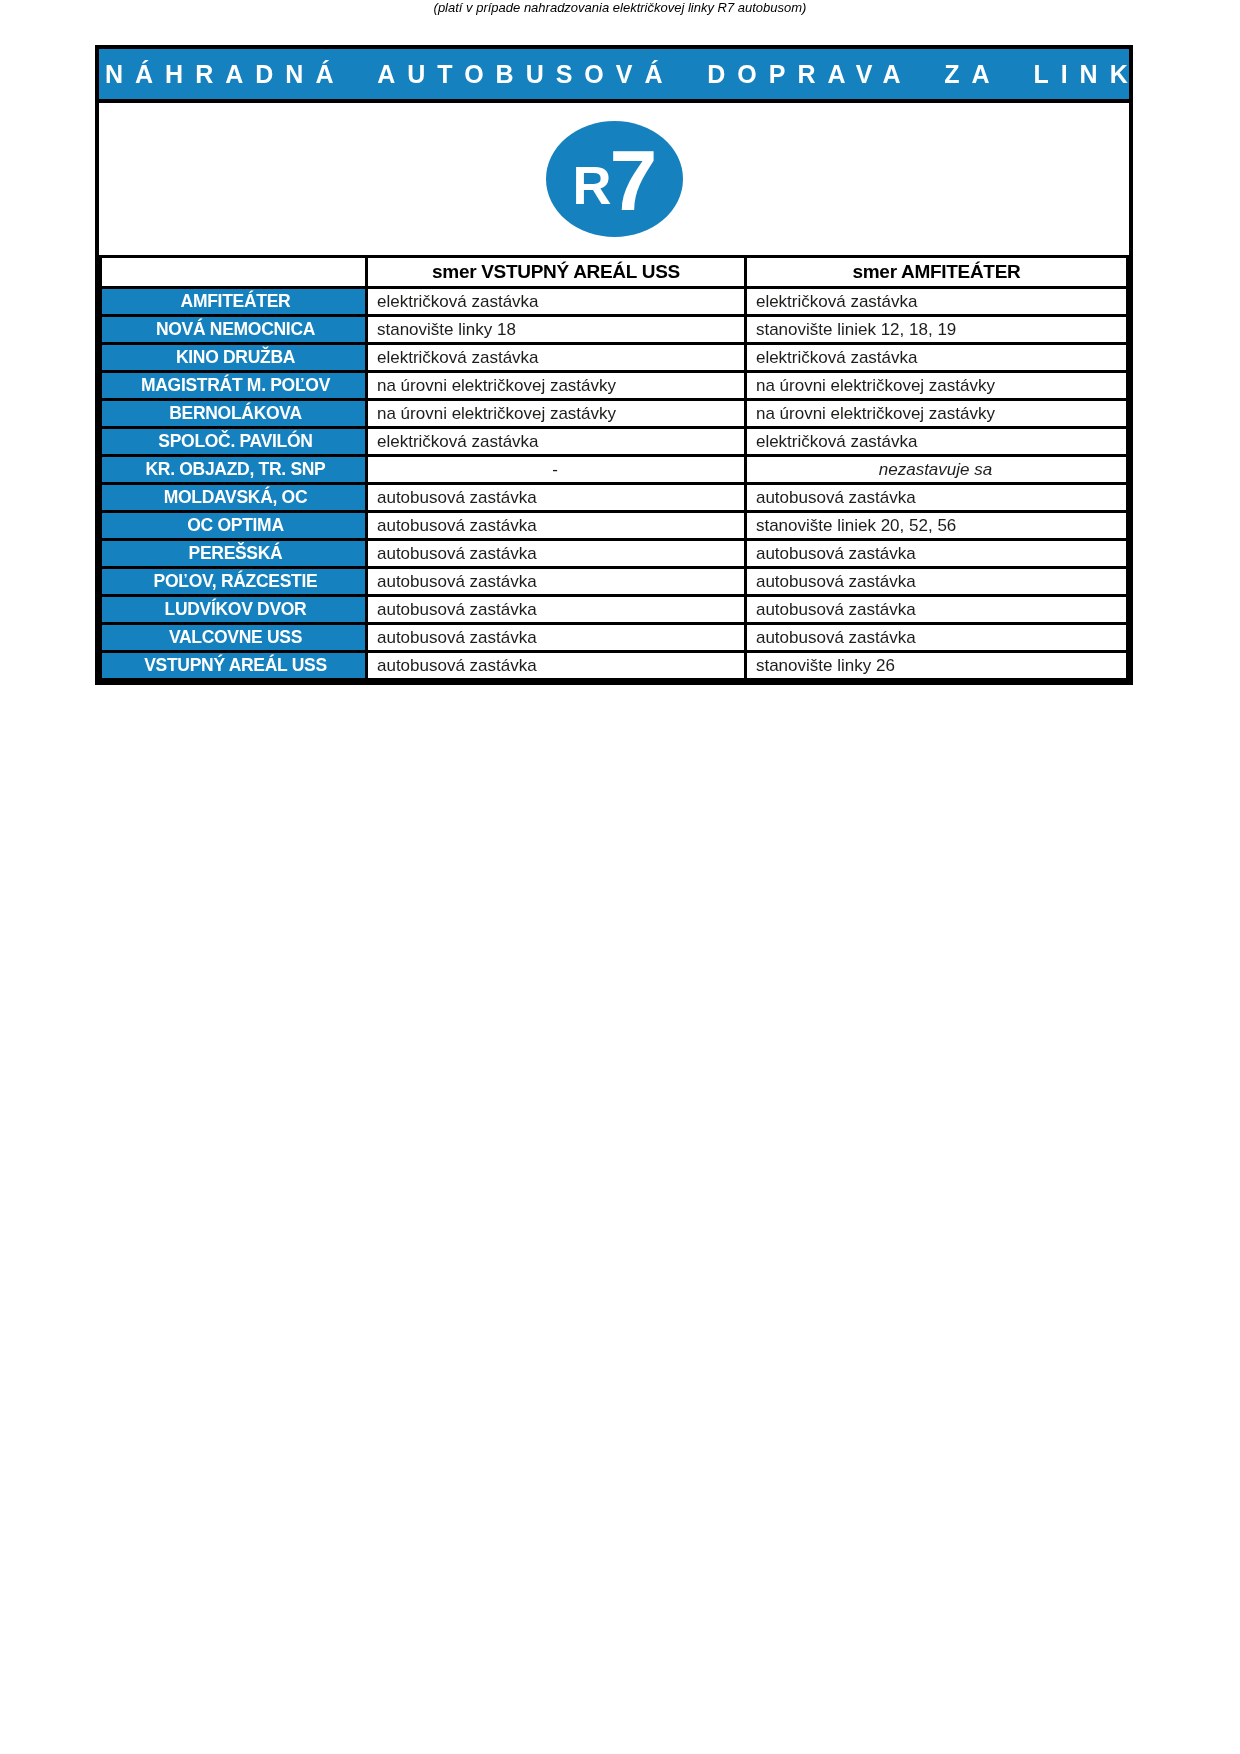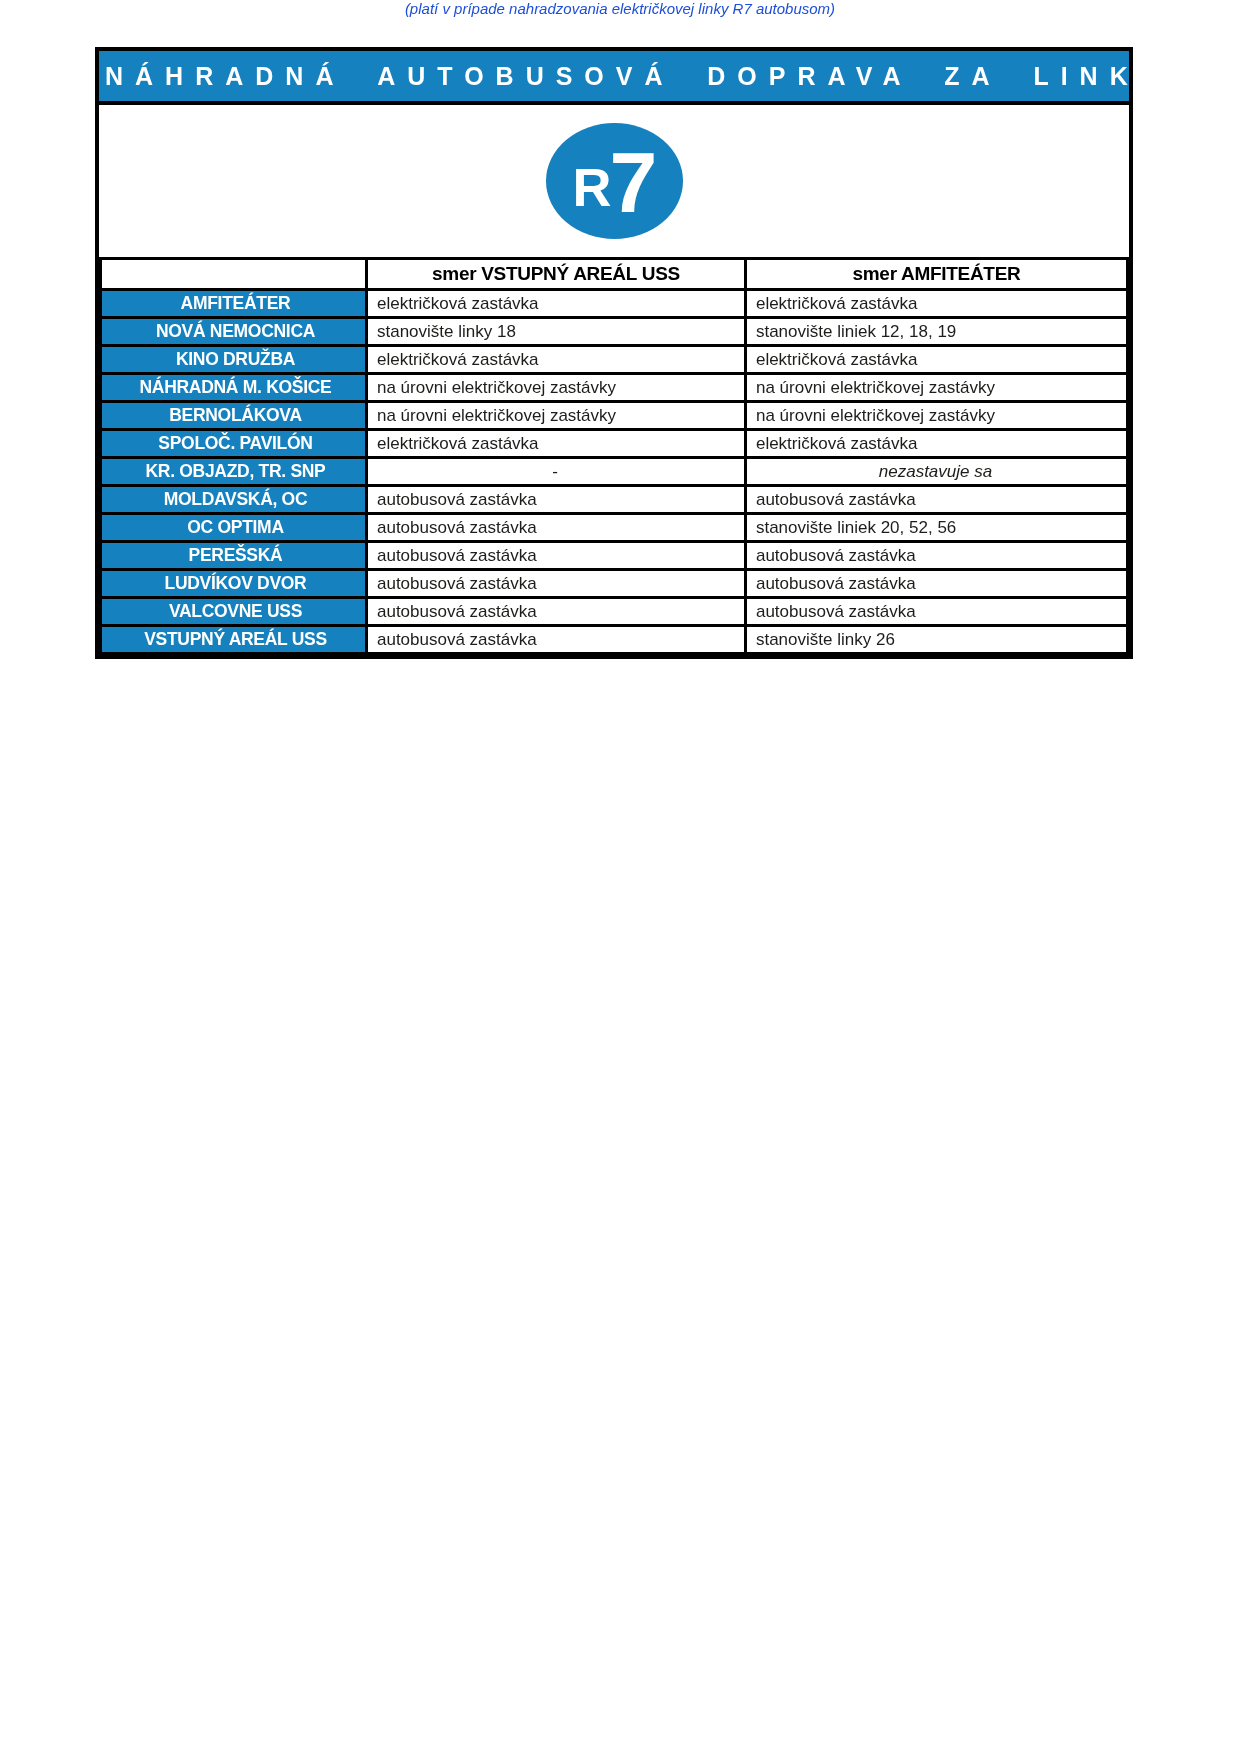--- a/index.html
+++ b/index.html
@@ -10,21 +10,21 @@
     font-family:"Liberation Sans", sans-serif; color:var(--ink);
   }
   .page { position:relative; width:1240px; height:1754px; overflow:hidden; }
 
   .doc-title {
     margin:52px 0 10px 0; text-align:center;
     font-size:31px; font-weight:bold; letter-spacing:-1px; color:#0d0d0d;
   }
   .doc-subtitle {
     margin:0 0 30px 0; text-align:center;
-    font-style:italic; font-size:15px; color:#1d4ed8;
+    font-style:italic; font-size:13px; color:#000000;
   }
 
   .board {
     margin-left:95px; width:1038px;
     border:4px solid #000; background:#fff;
   }
   .banner {
     background:var(--blue); border-bottom:4px solid #000;
     color:#fff; text-align:right;
     font-size:25px; font-weight:bold;
@@ -111,21 +111,21 @@
             <th class="stop"><span>NOVÁ NEMOCNICA</span></th>
             <td>stanovište linky 18</td>
             <td>stanovište liniek 12, 18, 19</td>
           </tr>
           <tr>
             <th class="stop"><span>KINO DRUŽBA</span></th>
             <td>električková zastávka</td>
             <td>električková zastávka</td>
           </tr>
           <tr>
-            <th class="stop"><span>NÁHRADNÁ M. KOŠICE</span></th>
+            <th class="stop"><span>MAGISTRÁT M. POĽOV</span></th>
             <td>na úrovni električkovej zastávky</td>
             <td>na úrovni električkovej zastávky</td>
           </tr>
           <tr>
             <th class="stop"><span>BERNOLÁKOVA</span></th>
             <td>na úrovni električkovej zastávky</td>
             <td>na úrovni električkovej zastávky</td>
           </tr>
           <tr>
             <th class="stop"><span>SPOLOČ. PAVILÓN</span></th>
@@ -146,20 +146,25 @@
             <th class="stop"><span>OC OPTIMA</span></th>
             <td>autobusová zastávka</td>
             <td>stanovište liniek 20, 52, 56</td>
           </tr>
           <tr>
             <th class="stop"><span>PEREŠSKÁ</span></th>
             <td>autobusová zastávka</td>
             <td>autobusová zastávka</td>
           </tr>
           <tr>
+            <th class="stop"><span>POĽOV, RÁZCESTIE</span></th>
+            <td>autobusová zastávka</td>
+            <td>autobusová zastávka</td>
+          </tr>
+          <tr>
             <th class="stop"><span>LUDVÍKOV DVOR</span></th>
             <td>autobusová zastávka</td>
             <td>autobusová zastávka</td>
           </tr>
           <tr>
             <th class="stop"><span>VALCOVNE USS</span></th>
             <td>autobusová zastávka</td>
             <td>autobusová zastávka</td>
           </tr>
           <tr>

